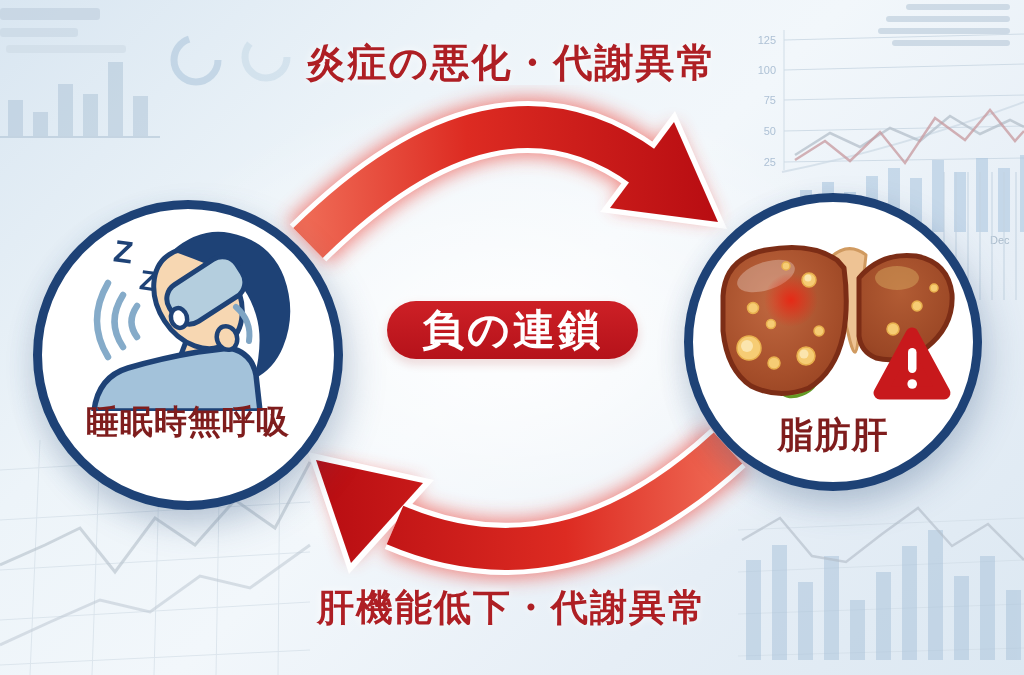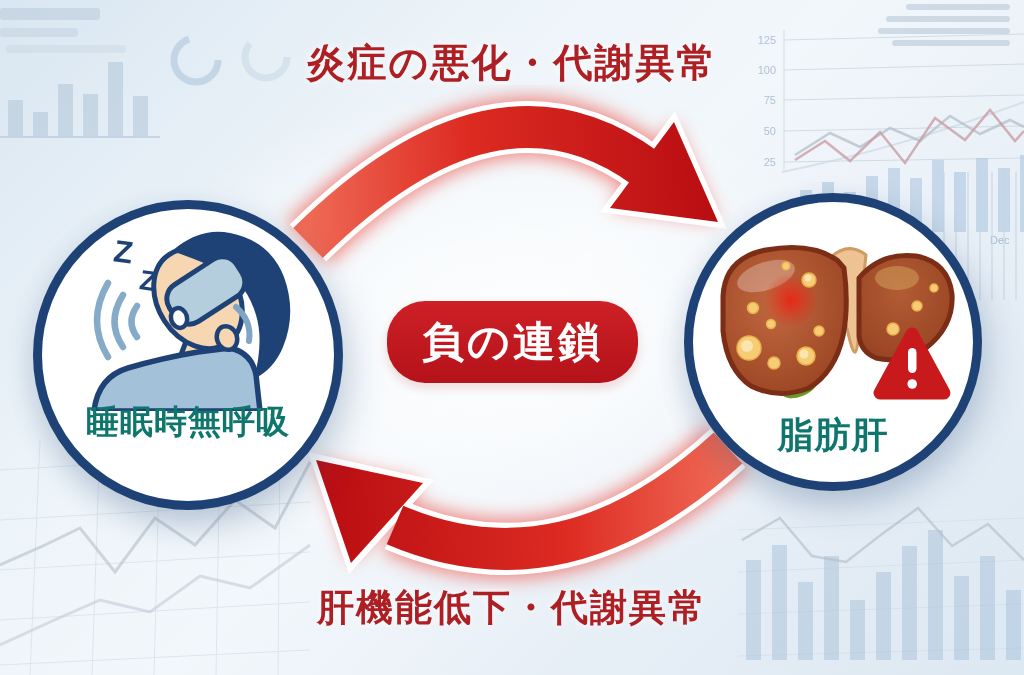--- a/index.html
+++ b/index.html
@@ -22,27 +22,27 @@
   #top-label{top:36px;font-size:39px;}
   #bottom-label{top:583px;font-size:37px;}
   .node-circle{
     position:absolute;background:#fff;border:9px solid #1e4276;border-radius:50%;
     box-sizing:border-box;z-index:3;
     box-shadow:10px 16px 34px rgba(60,90,130,.22), -6px 10px 24px rgba(60,90,130,.12);
   }
   #left-circle{left:33px;top:200px;width:310px;height:310px;}
   #right-circle{left:684px;top:193px;width:298px;height:298px;}
   .node-label{
-    position:absolute;left:0;right:0;text-align:center;color:#0f766e;
+    position:absolute;left:0;right:0;text-align:center;color:#7f1d1d;
     font-weight:800;line-height:1.16;letter-spacing:1px;
   }
   #left-node-label{top:194px;font-size:33px;}
   #right-node-label{top:212px;font-size:36px;}
   #center-badge{
-    position:absolute;left:387px;top:301px;width:251px;height:82px;z-index:5;
+    position:absolute;left:387px;top:301px;width:251px;height:58px;z-index:5;
     background:linear-gradient(#cd2026,#b5121a);
     border-radius:38px;display:flex;align-items:center;justify-content:center;
     color:#fff;font-size:42px;font-weight:800;letter-spacing:3px;
     box-shadow:0 0 16px rgba(255,255,255,.85), 0 4px 10px rgba(150,20,20,.25);
   }
   .person-svg{position:absolute;left:36px;top:12px;width:220px;height:190px;}
   .liver-svg{position:absolute;left:18px;top:34px;width:262px;height:176px;}
 </style>
 </head>
 <body>

